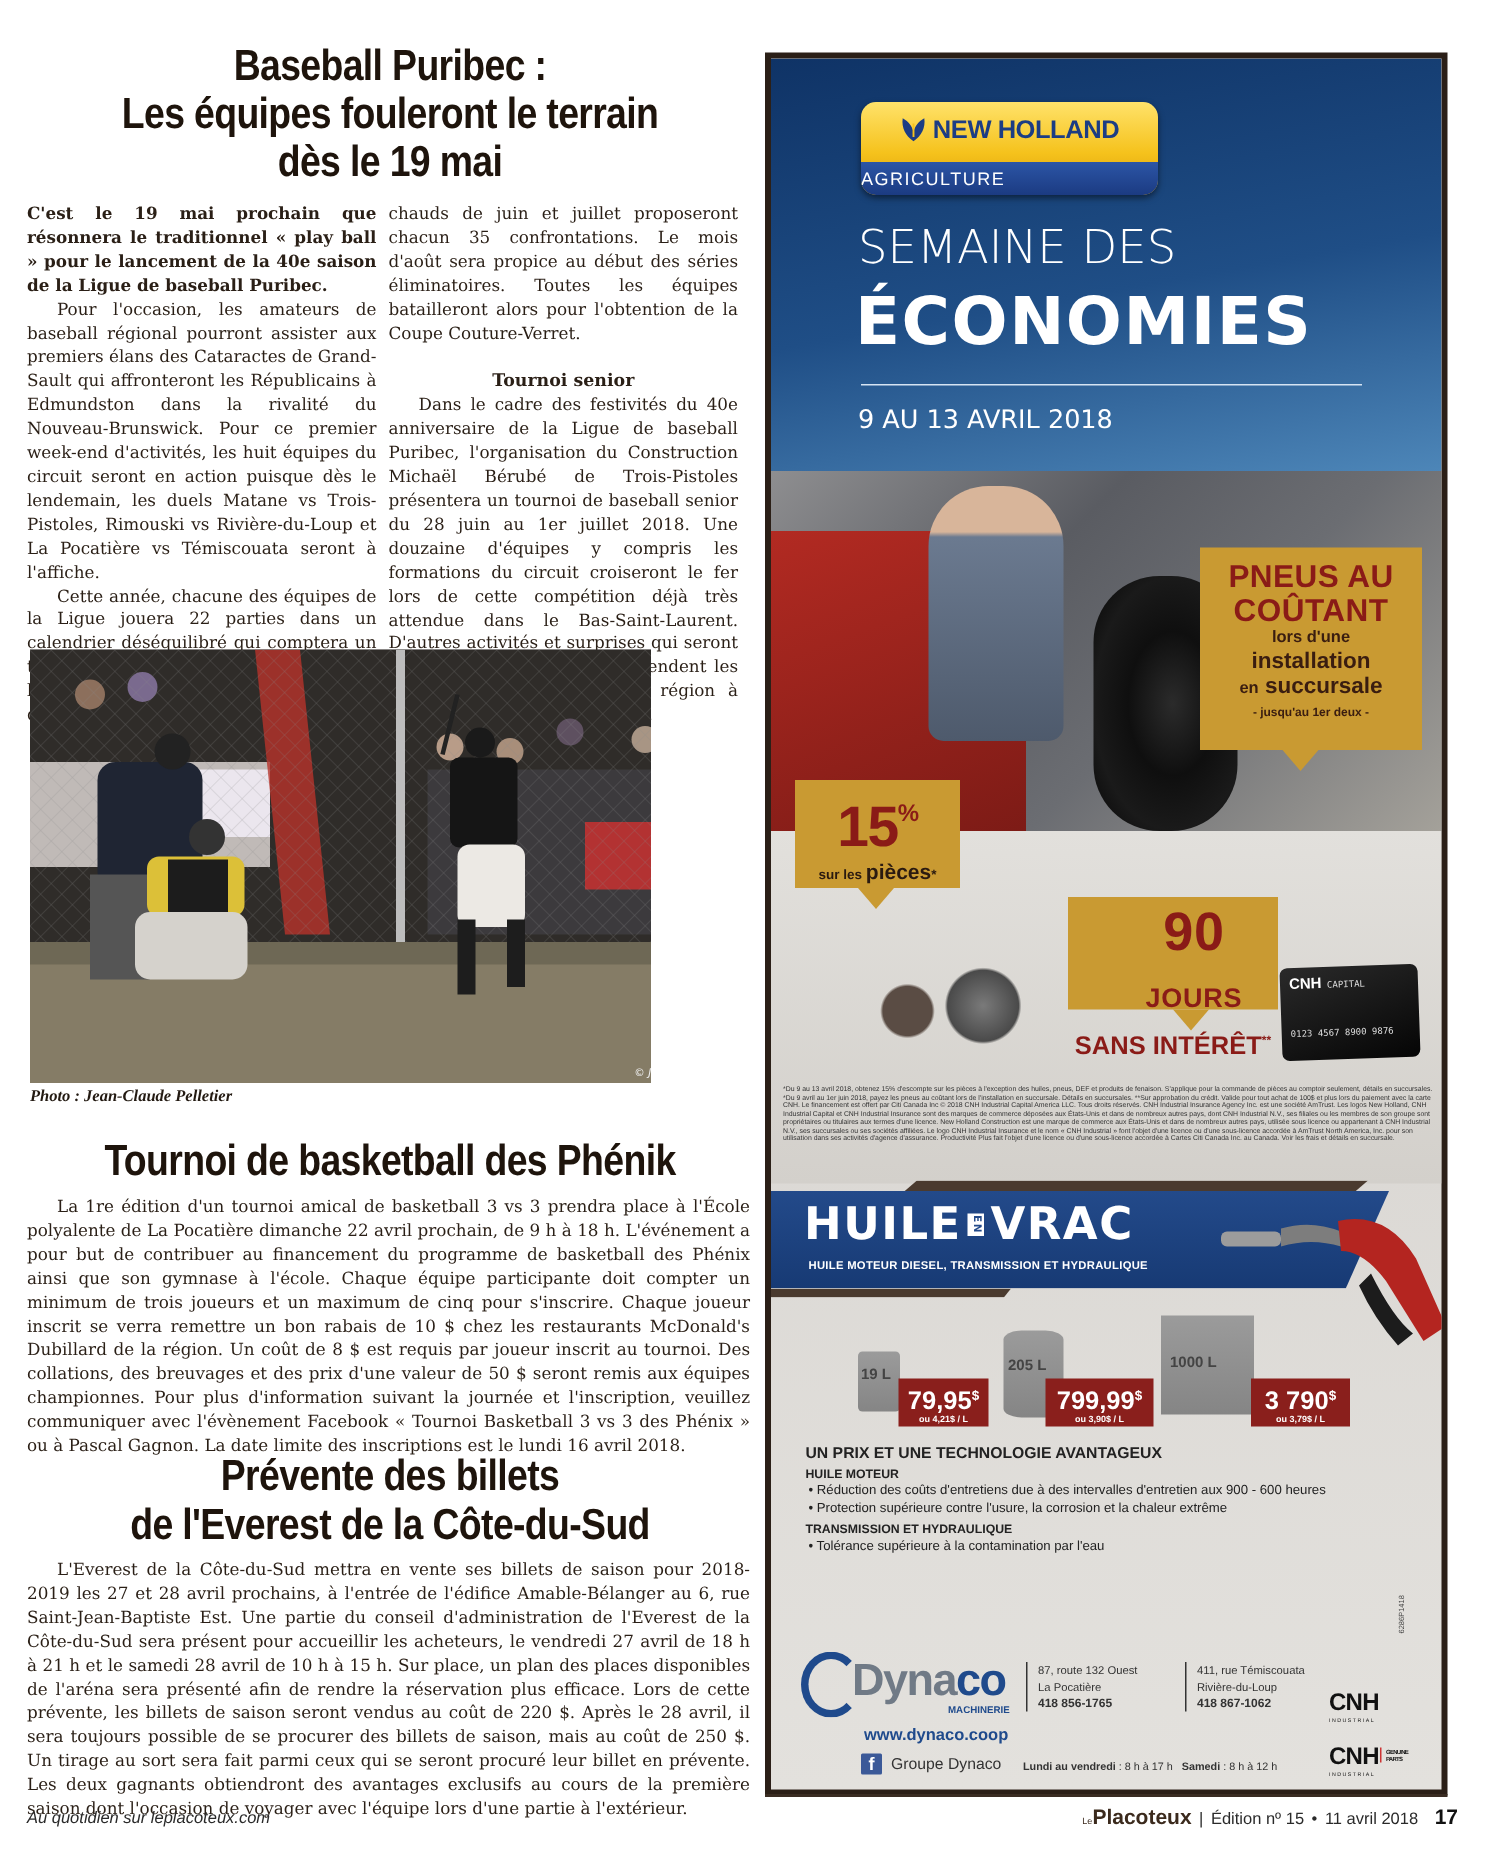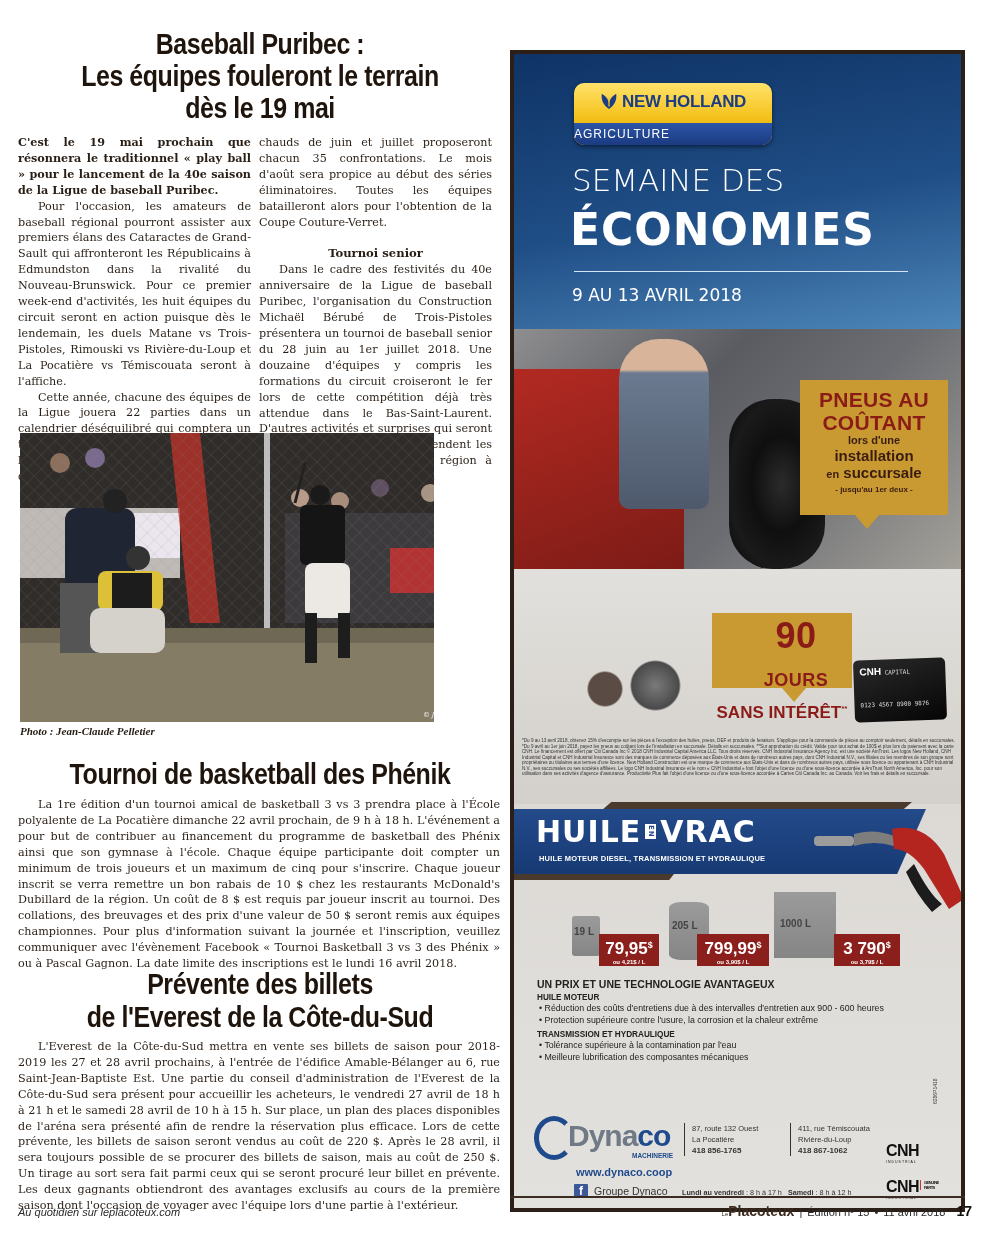--- a/index.html
+++ b/index.html
@@ -32,21 +32,21 @@
   .footer-left { position: absolute; left: 18px; top: 1206px; font-family: "Liberation Sans", sans-serif;
     font-style: italic; font-size: 11px; color: #2a2a2a; }
   .footer-right { position: absolute; right: 28px; top: 1203px; font-family: "Liberation Sans", sans-serif;
     font-size: 11px; color: #2a2a2a; display: flex; align-items: baseline; gap: 5px; }
   .footer-right .brand { font-weight: bold; font-size: 14px; color: #3b2a1d; }
   .footer-right .brand small { font-size: 6px; font-weight: normal; }
   .footer-right .page { font-weight: bold; font-size: 14px; color: #111; margin-left: 6px; }
   .rule-bottom { position: absolute; left: 510px; top: 1196px; width: 455px; height: 2px; background: #3a2c22; }
 
   
-  .ad { position: absolute; left: 510px; top: 50px; width: 455px; height: 1162px; background: #2b1f17; padding: 4px; }
+  .ad { position: absolute; left: 510px; top: 35px; width: 455px; height: 1162px; background: #2b1f17; padding: 4px; }
   .ad-inner { position: relative; width: 100%; height: 100%; overflow: hidden;
     background: linear-gradient(180deg, #e8e6e3 0%, #d9d6d2 50%, #e3e1dd 100%); }
   .ad-top { position: absolute; left: 0; top: 0; width: 100%; height: 275px;
     background: linear-gradient(170deg, #0f3366 0%, #1f4e86 55%, #4d86b8 100%); }
   .nh-logo { position: absolute; left: 60px; top: 29px; width: 198px; height: 62px; border-radius: 10px;
     background: linear-gradient(180deg, #ffe26a 0%, #f5c21c 55%, #d89a07 100%); box-shadow: 0 2px 4px rgba(0,0,0,.5); overflow: hidden; }
   .nh-logo .nh-name { position: absolute; left: 0; right: 0; top: 9px; text-align: center;
     font-family: "Liberation Sans", sans-serif; font-weight: bold; font-size: 17px; color: #1c3d84; letter-spacing: -0.3px; }
   .nh-logo .nh-leaf { display: inline-block; width: 18px; height: 18px; vertical-align: -3px; margin-right: 4px; }
   .nh-logo .nh-sub { position: absolute; left: 0; right: 0; bottom: 0; height: 22px; background: linear-gradient(180deg, #2c55a6, #1b3b82);
@@ -262,20 +262,24 @@
 
     <div class="bubble b-pneus">
       <div class="big">PNEUS AU</div>
       <div class="big">COÛTANT</div>
       <div class="small">lors d'une</div>
       <div class="mid">installation</div>
       <div class="mid"><span style="font-size:11px">en</span> <span>succursale</span></div>
       <div class="tiny">- jusqu'au 1er deux -</div>
     </div>
 
+    <div class="bubble b-15">
+      <div class="pct"><span>15</span><sup>%</sup></div>
+      <div class="lbl"><span>sur les</span> <b>pièces</b><span>*</span></div>
+    </div>
     <div class="parts"></div>
 
     <div class="bubble b-90">
       <div class="num"><span style="font-size:36px">90</span> <span>JOURS</span></div>
       <div class="sans"><span>SANS INTÉRÊT</span><sup style="font-size:8px">**</sup></div>
     </div>
     <div class="card">
       <span class="cnh">CNH</span> <span>CAPITAL</span>
       <div class="digits">0123 4567 8900 9876</div>
     </div>
@@ -319,21 +323,20 @@
     <div class="benefits">
       <div class="bh">UN PRIX ET UNE TECHNOLOGIE AVANTAGEUX</div>
       <div class="sh">HUILE MOTEUR</div>
       <ul>
         <li>Réduction des coûts d'entretiens due à des intervalles d'entretien aux 900 - 600 heures</li>
         <li>Protection supérieure contre l'usure, la corrosion et la chaleur extrême</li>
       </ul>
       <div class="sh">TRANSMISSION ET HYDRAULIQUE</div>
       <ul>
         <li>Tolérance supérieure à la contamination par l'eau</li>
-        <li>Meilleure lubrification des composantes mécaniques</li>
       </ul>
     </div>
     <div class="vcode">6286P1418</div>
 
     <div class="dynaco">
       <div class="dyn-ring"></div>
       <div class="dyn-name"><span style="color:#707a86">Dyna</span><span>co</span></div>
       <div class="dyn-mach">MACHINERIE</div>
       <div class="dyn-web">www.dynaco.coop</div>
       <div class="fb">f</div>

